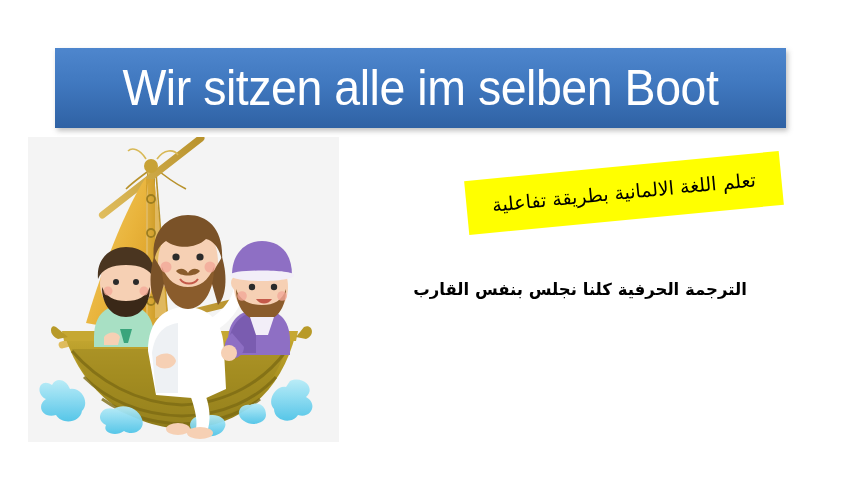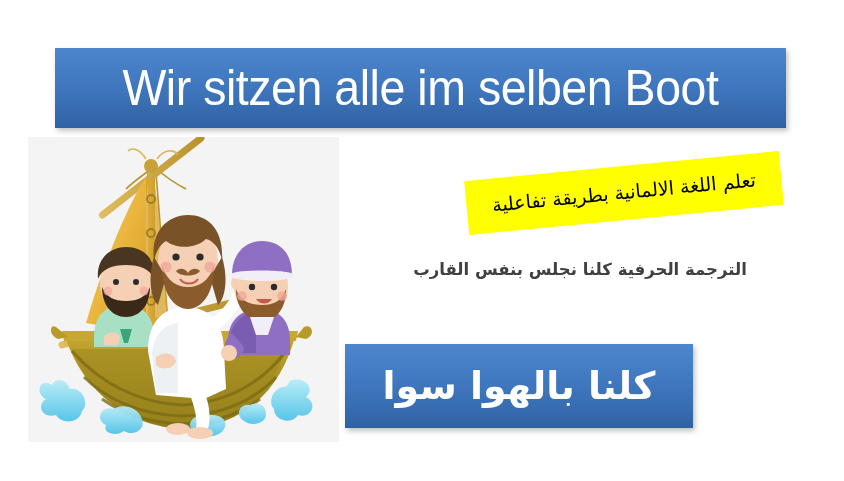--- a/index.html
+++ b/index.html
@@ -93,26 +93,27 @@
   
   .explanation {
     position: absolute;
     left: 340px;
     top: 258px;
     width: 480px;
     direction: rtl;
     text-align: center;
   }
   .explanation-line {
-    color: #404040;
+    color: #000000;
     font-family: "DejaVu Sans", sans-serif;
     font-size: 17px;
     font-weight: bold;
     line-height: 1.45;
     white-space: nowrap;
+    margin-top: 20px;
   }
   .explanation-line.line-1 { font-size: 16.5px; }
   .explanation-line.line-2 { font-size: 16.5px; }
 
   
   .phrase-banner {
     position: absolute;
     left: 345px;
     top: 344px;
     width: 348px;
@@ -290,17 +291,14 @@
   </div>
 
   <div class="tagline-highlight">
     <span class="tagline-text">تعلم اللغة الالمانية بطريقة تفاعلية</span>
   </div>
 
   <div class="explanation">
     <div class="explanation-line line-1">الترجمة الحرفية كلنا نجلس بنفس القارب</div>
   </div>
 
-  <div class="phrase-banner">
-    <span class="phrase-text">كلنا بالهوا سوا</span>
-  </div>
 
 </div>
 
 </body></html>

